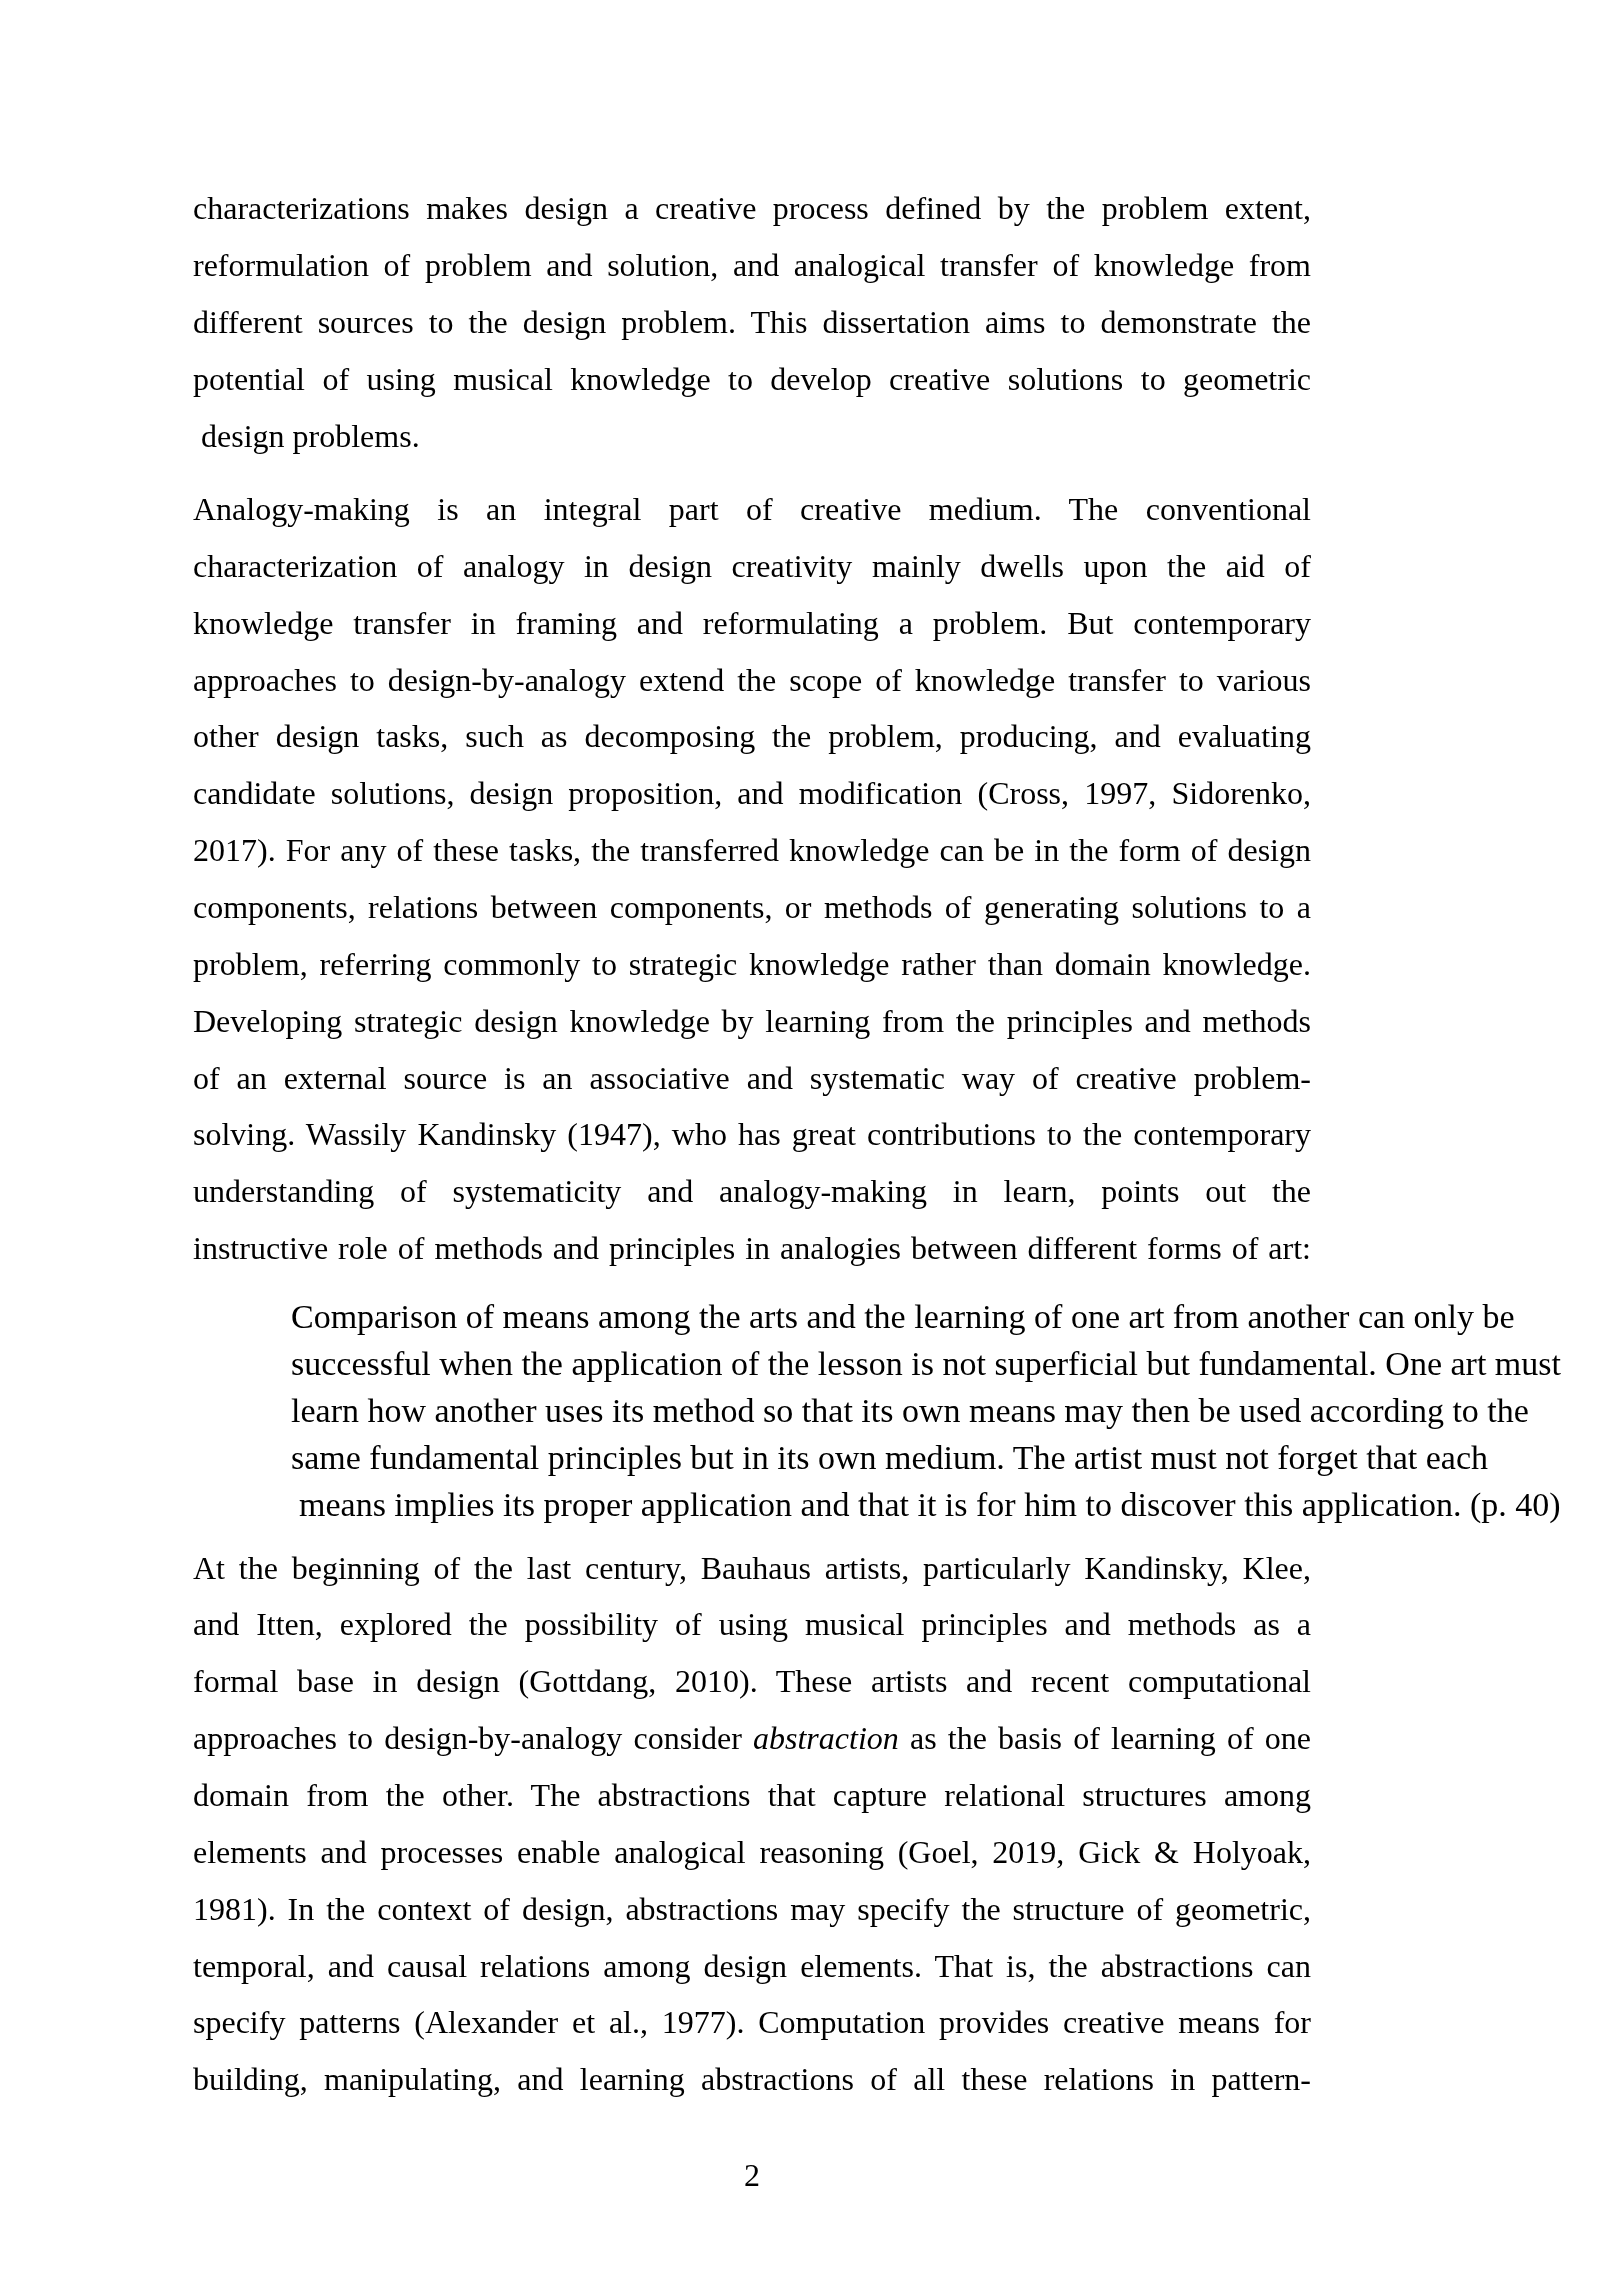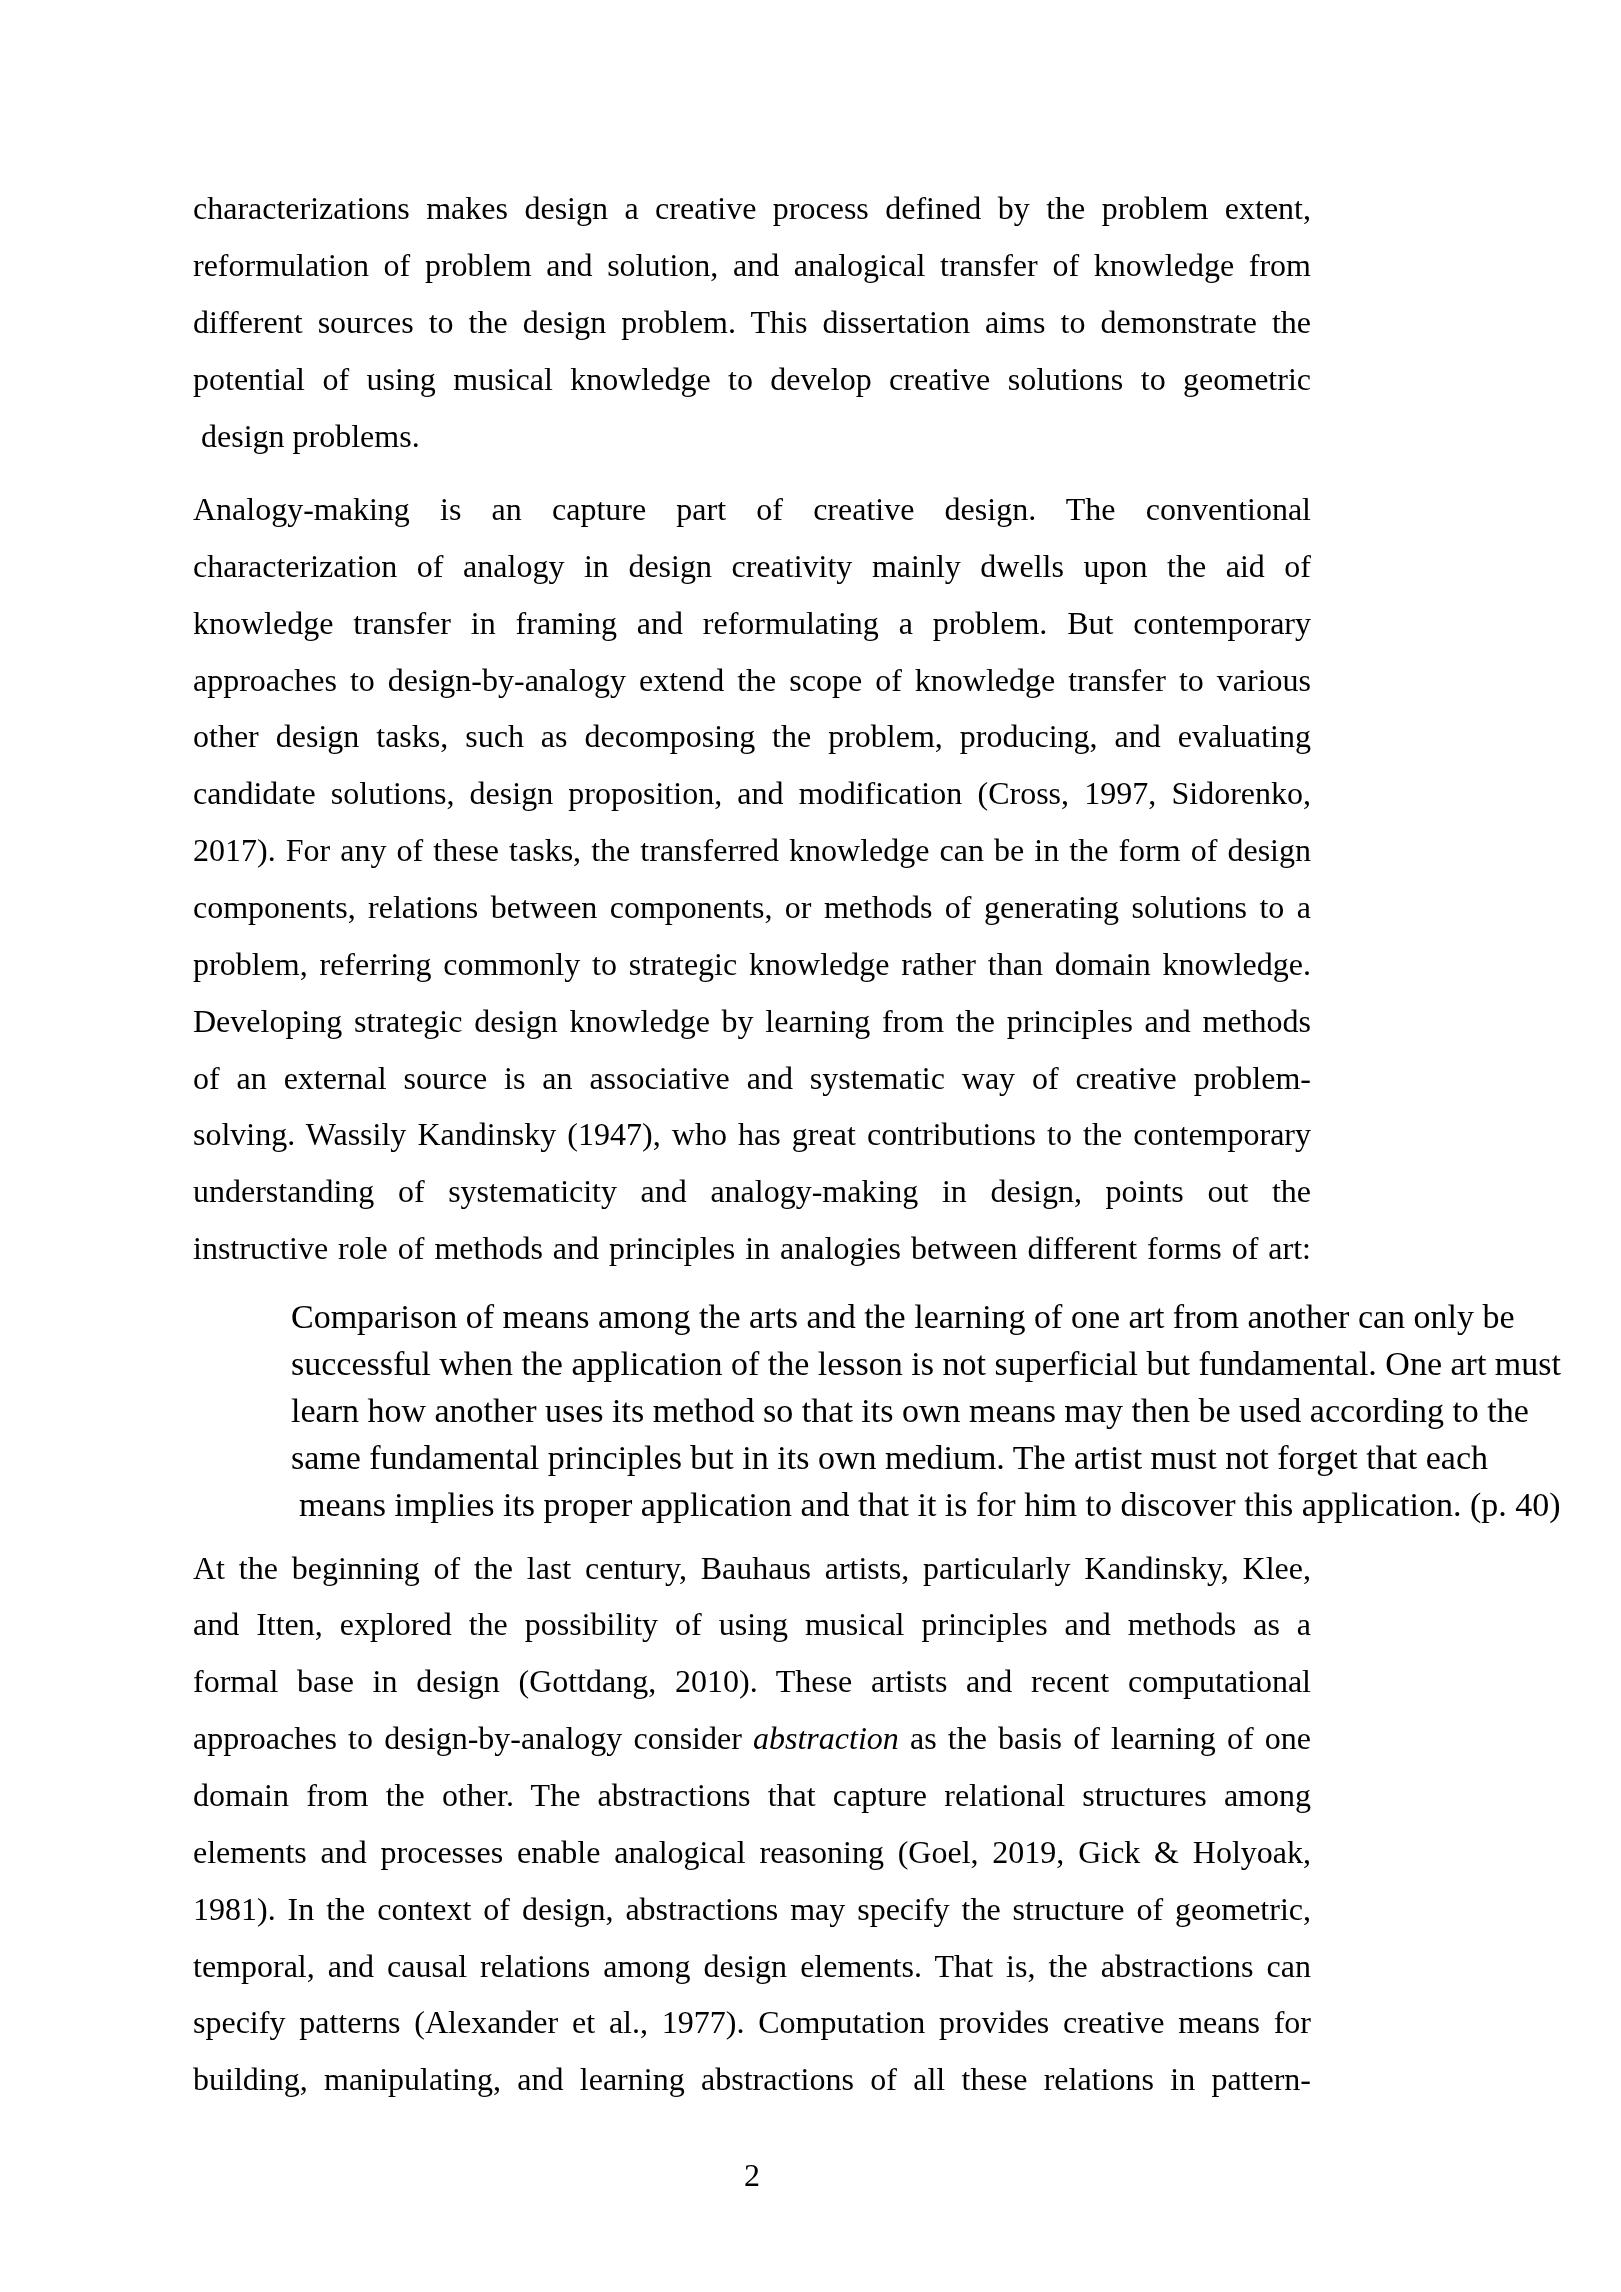--- a/index.html
+++ b/index.html
@@ -29,33 +29,33 @@
 
   <div>
     <div class="line body-line" style="top:190px">characterizations makes design a creative process defined by the problem extent,</div>
     <div class="line body-line" style="top:247px">reformulation of problem and solution, and analogical transfer of knowledge from</div>
     <div class="line body-line" style="top:304px">different sources to the design problem. This dissertation aims to demonstrate the</div>
     <div class="line body-line" style="top:361px">potential of using musical knowledge to develop creative solutions to geometric</div>
     <div class="line body-line last" style="top:418px">design problems.</div>
   </div>
 
   <div>
-    <div class="line body-line" style="top:491px">Analogy-making is an capture part of creative design. The conventional</div>
+    <div class="line body-line" style="top:491px">Analogy-making is an integral part of creative medium. The conventional</div>
     <div class="line body-line" style="top:548px">characterization of analogy in design creativity mainly dwells upon the aid of</div>
     <div class="line body-line" style="top:605px">knowledge transfer in framing and reformulating a problem. But contemporary</div>
     <div class="line body-line" style="top:662px">approaches to design-by-analogy extend the scope of knowledge transfer to various</div>
     <div class="line body-line" style="top:718px">other design tasks, such as decomposing the problem, producing, and evaluating</div>
     <div class="line body-line" style="top:775px">candidate solutions, design proposition, and modification (Cross, 1997, Sidorenko,</div>
     <div class="line body-line" style="top:832px">2017). For any of these tasks, the transferred knowledge can be in the form of design</div>
     <div class="line body-line" style="top:889px">components, relations between components, or methods of generating solutions to a</div>
     <div class="line body-line" style="top:946px">problem, referring commonly to strategic knowledge rather than domain knowledge.</div>
     <div class="line body-line" style="top:1003px">Developing strategic design knowledge by learning from the principles and methods</div>
     <div class="line body-line" style="top:1060px">of an external source is an associative and systematic way of creative problem-</div>
     <div class="line body-line" style="top:1116px">solving. Wassily Kandinsky (1947), who has great contributions to the contemporary</div>
-    <div class="line body-line" style="top:1173px">understanding of systematicity and analogy-making in design, points out the</div>
+    <div class="line body-line" style="top:1173px">understanding of systematicity and analogy-making in learn, points out the</div>
     <div class="line body-line" style="top:1230px">instructive role of methods and principles in analogies between different forms of art:</div>
   </div>
 
   <div>
     <div class="line quote-line" style="top:1298px">Comparison of means among the arts and the learning of one art from another can only be</div>
     <div class="line quote-line" style="top:1345px">successful when the application of the lesson is not superficial but fundamental. One art must</div>
     <div class="line quote-line" style="top:1392px">learn how another uses its method so that its own means may then be used according to the</div>
     <div class="line quote-line" style="top:1439px">same fundamental principles but in its own medium. The artist must not forget that each</div>
     <div class="line quote-line last" style="top:1486px">means implies its proper application and that it is for him to discover this application. (p. 40)</div>
   </div>

